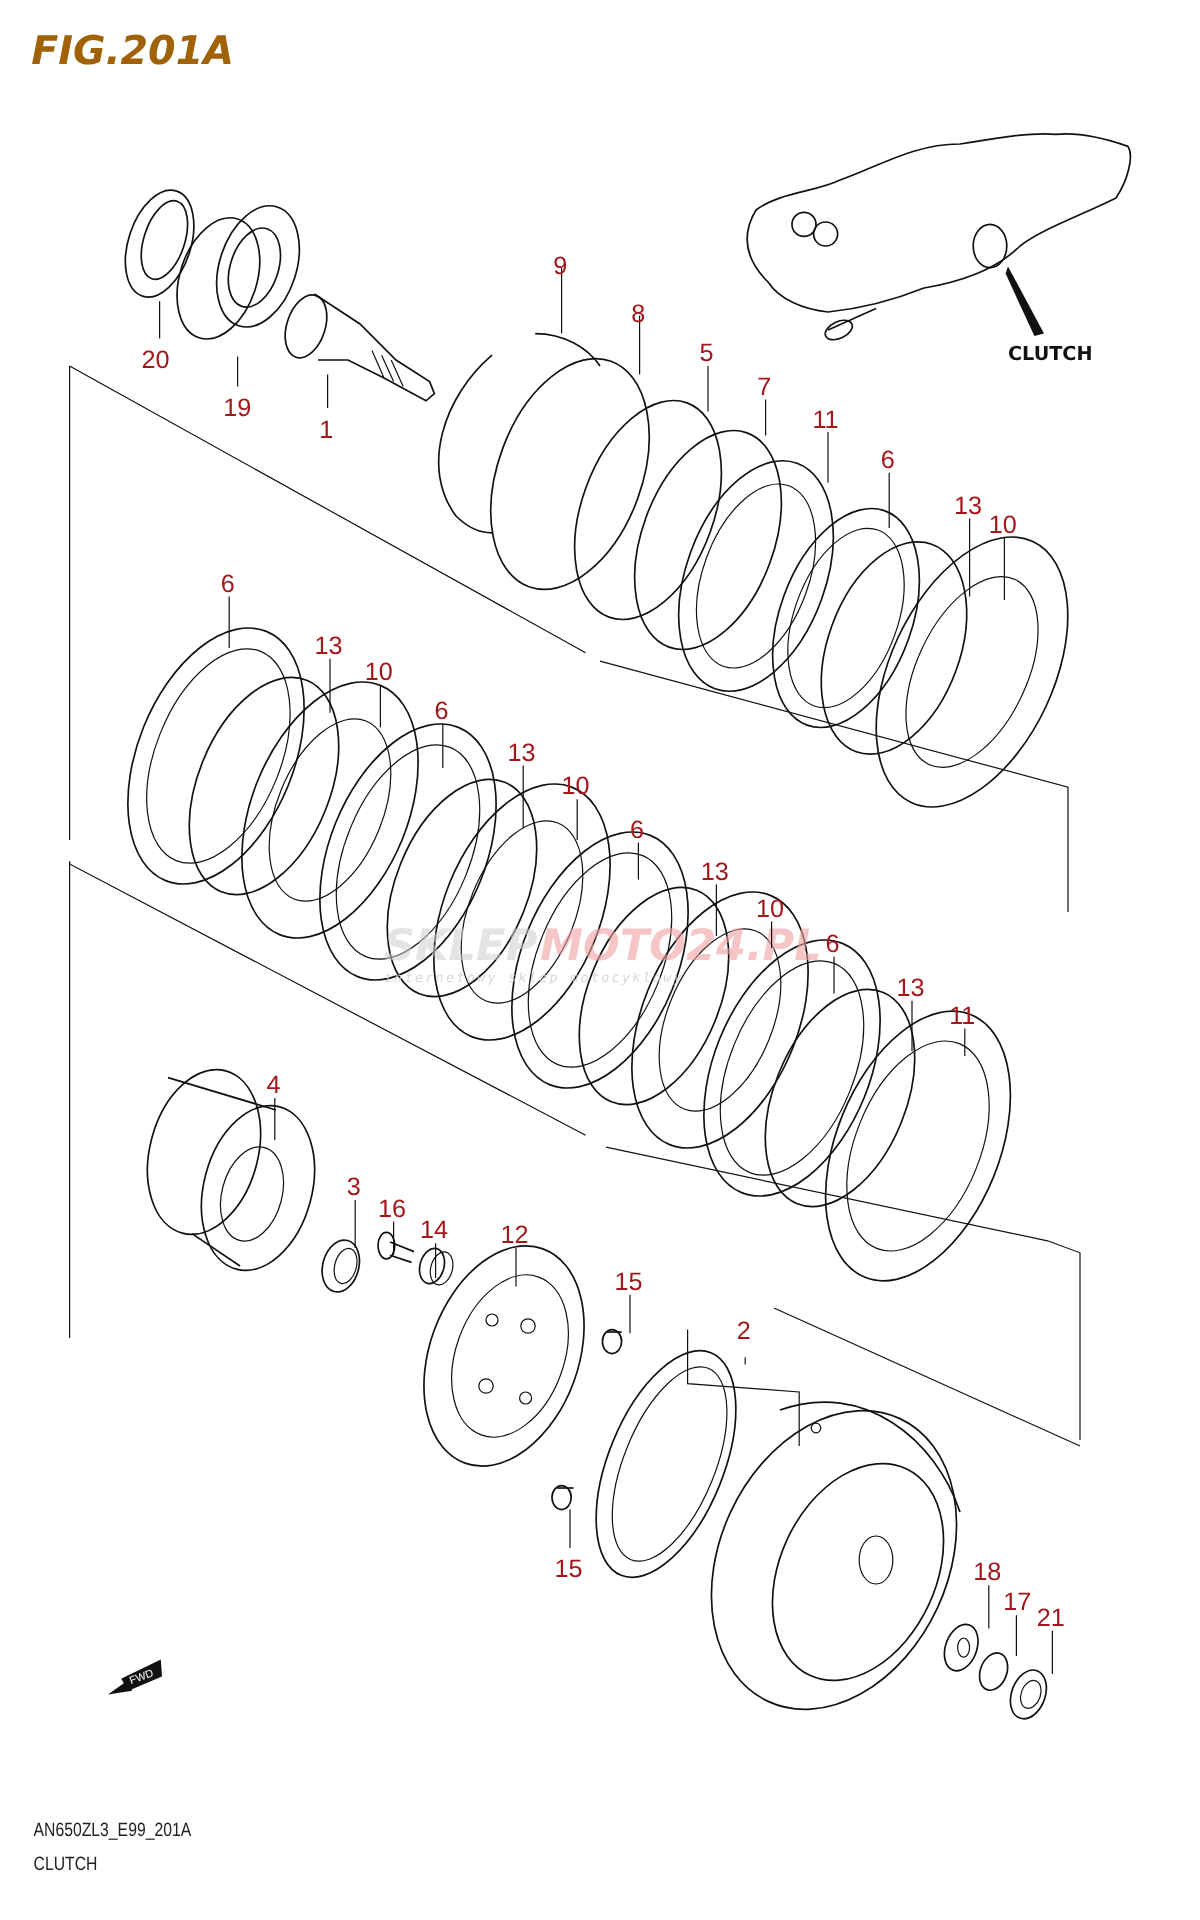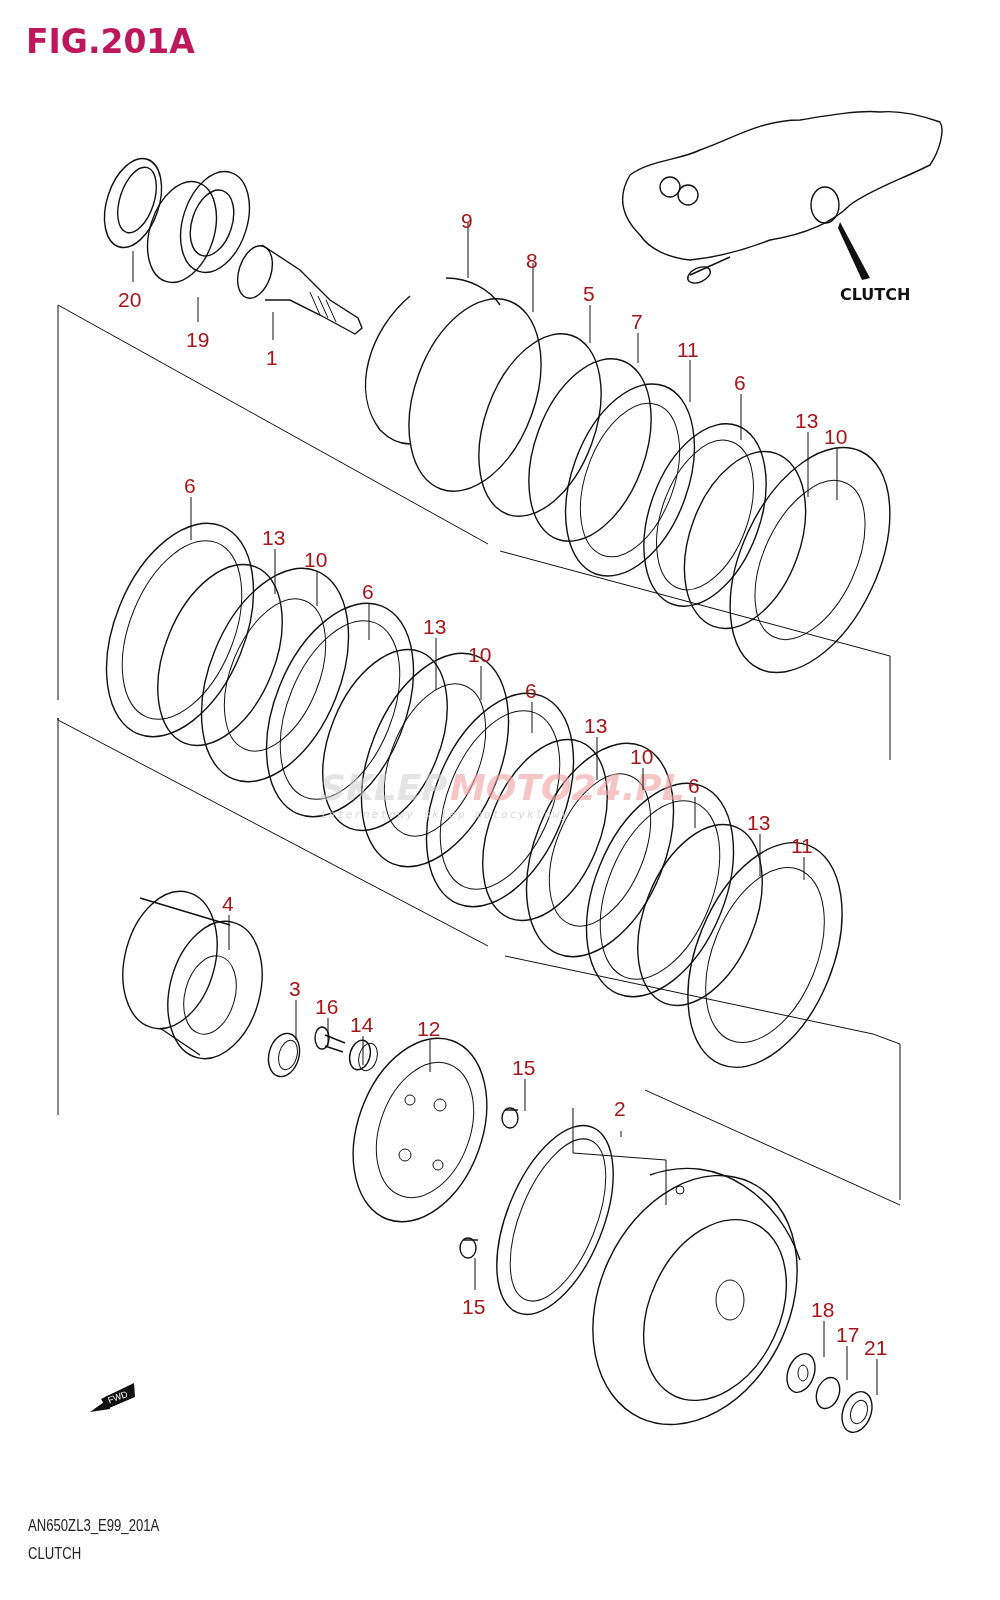--- a/index.html
+++ b/index.html
@@ -1,17 +1,17 @@
 <!DOCTYPE html>
 <html><head>
 <meta charset="utf-8">
 <style>
   html, body { margin: 0; padding: 0; background: #ffffff; }
   body { width: 1000px; height: 1600px; position: relative; overflow: hidden; font-family: "DejaVu Sans", sans-serif; }
-  .fig-title { position: absolute; left: 26px; top: 22px; font-family: "DejaVu Sans", sans-serif; font-weight: bold; font-size: 33px; color: #be185d; letter-spacing: 0px; }
+  .fig-title { position: absolute; left: 26px; top: 22px; font-family: "DejaVu Sans", sans-serif; font-weight: bold; font-size: 33px; color: #a16207; letter-spacing: 0px; font-style: italic; }
   .footer-code { position: absolute; left: 28px; top: 1517px; font-family: "Liberation Sans Narrow", "Liberation Sans", sans-serif; font-size: 16px; color: #222; transform: scaleX(0.82); transform-origin: left; }
   .footer-name { position: absolute; left: 28px; top: 1545px; font-family: "Liberation Sans", sans-serif; font-size: 16px; color: #222; transform: scaleX(0.82); transform-origin: left; }
   svg.drawing { position: absolute; left: 0; top: 0; }
   .lbl { font-family: "Liberation Sans", sans-serif; font-size: 21px; fill: #a3161a; }
   .inset-lbl { font-family: "DejaVu Sans", sans-serif; font-weight: bold; font-size: 16px; fill: #111; }
   .wm1 { font-family: "DejaVu Sans", sans-serif; font-weight: bold; font-style: italic; font-size: 36px; fill: #cfcfcf; opacity: 0.55; }
   .wm2 { font-family: "DejaVu Sans", sans-serif; font-weight: bold; font-style: italic; font-size: 36px; fill: #f1a1a3; opacity: 0.6; }
   .wm3 { font-family: "DejaVu Sans Mono", monospace; font-style: italic; font-size: 11px; fill: #cfcfcf; opacity: 0.8; letter-spacing: 2px; }
   .ln { fill: none; stroke: #111; stroke-width: 1.4; }
   .thin { fill: none; stroke: #111; stroke-width: 1; }

